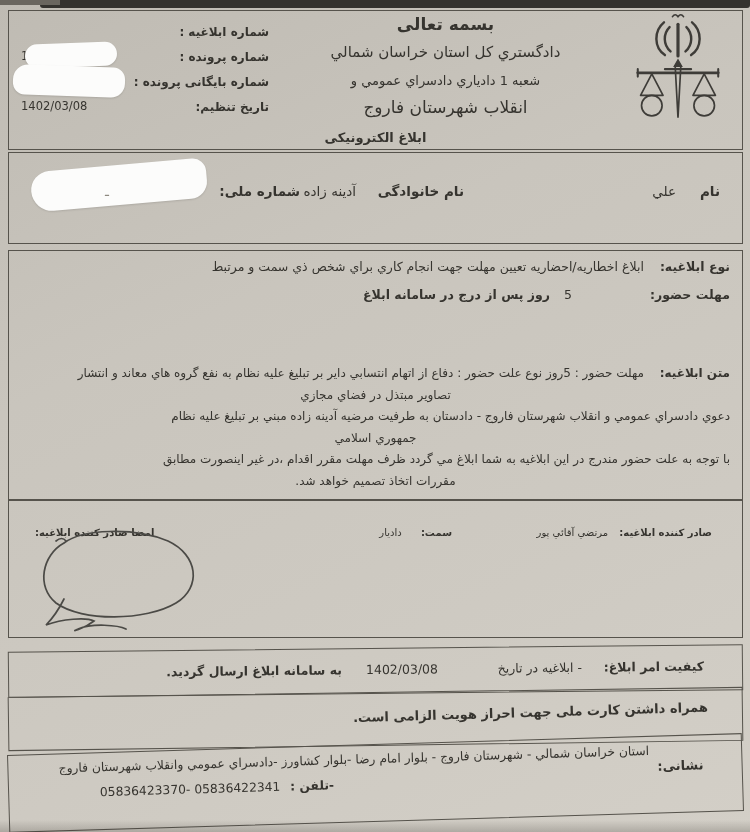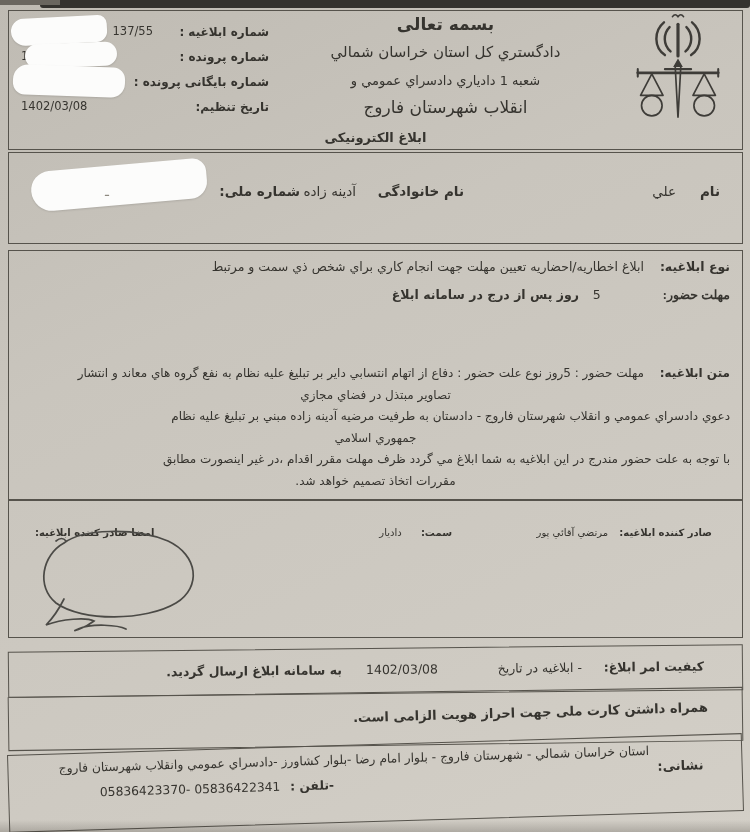--- a/index.html
+++ b/index.html
@@ -40,21 +40,21 @@
   .t-org2{font-size:13px;margin-bottom:12px;text-align:center;}
   .t-org3{font-size:17px;}
   .doctitle{position:absolute;bottom:4px;left:60px;right:60px;text-align:center;font-weight:700;font-size:13px;}
   .emblem{position:absolute;right:16px;top:2px;width:96px;height:116px;}
   
   .name-box span{position:absolute;top:30px;font-size:13.5px;white-space:nowrap;}
   .nb-mark{position:absolute;left:96px;top:70px;color:#8d897f;font-size:11px;}
   
   .m-row{position:absolute;right:12px;left:12px;font-size:12.5px;white-space:nowrap;overflow:hidden;}
   .m-label{font-weight:700;margin-left:12px;}
-  .m-label.gap{margin-left:58px;font-family:Liberation Serif, serif;}
+  .m-label.gap{margin-left:74px;}
   .m-body{position:absolute;top:112px;right:12px;left:12px;font-size:12px;line-height:21.5px;}
   .bl-r{text-align:right;}
   .bl-c{text-align:center;}
   
   .sign-box .grp{position:absolute;top:26px;font-size:10px;white-space:nowrap;}
   .sig{position:absolute;left:25px;top:24px;}
   
   .delivery-box span{position:absolute;top:13px;font-size:12.5px;white-space:nowrap;}
   
   .note-text{position:absolute;top:14px;right:34px;font-size:13px;font-weight:700;transform:rotate(-.9deg);}
@@ -68,24 +68,20 @@
 <body>
 
 <div class="page">
   <div class="topstrip"></div>
   <div class="topstrip2"></div>
 
   <div class="box header-box">
     <div class="hfields">
       <div class="hrow">
         <span class="hlabel">شماره ابلاغیه :</span>
-        <span class="hval">
-          <span class="num-right">137/55</span>
-          <span class="blob b1"></span>
-        </span>
       </div>
       <div class="hrow">
         <span class="hlabel">شماره پرونده :</span>
         <span class="hval">
           <span class="num-left">1</span>
           <span class="blob b2"></span>
         </span>
       </div>
       <div class="hrow">
         <span class="hlabel">شماره بایگانی پرونده :</span>

